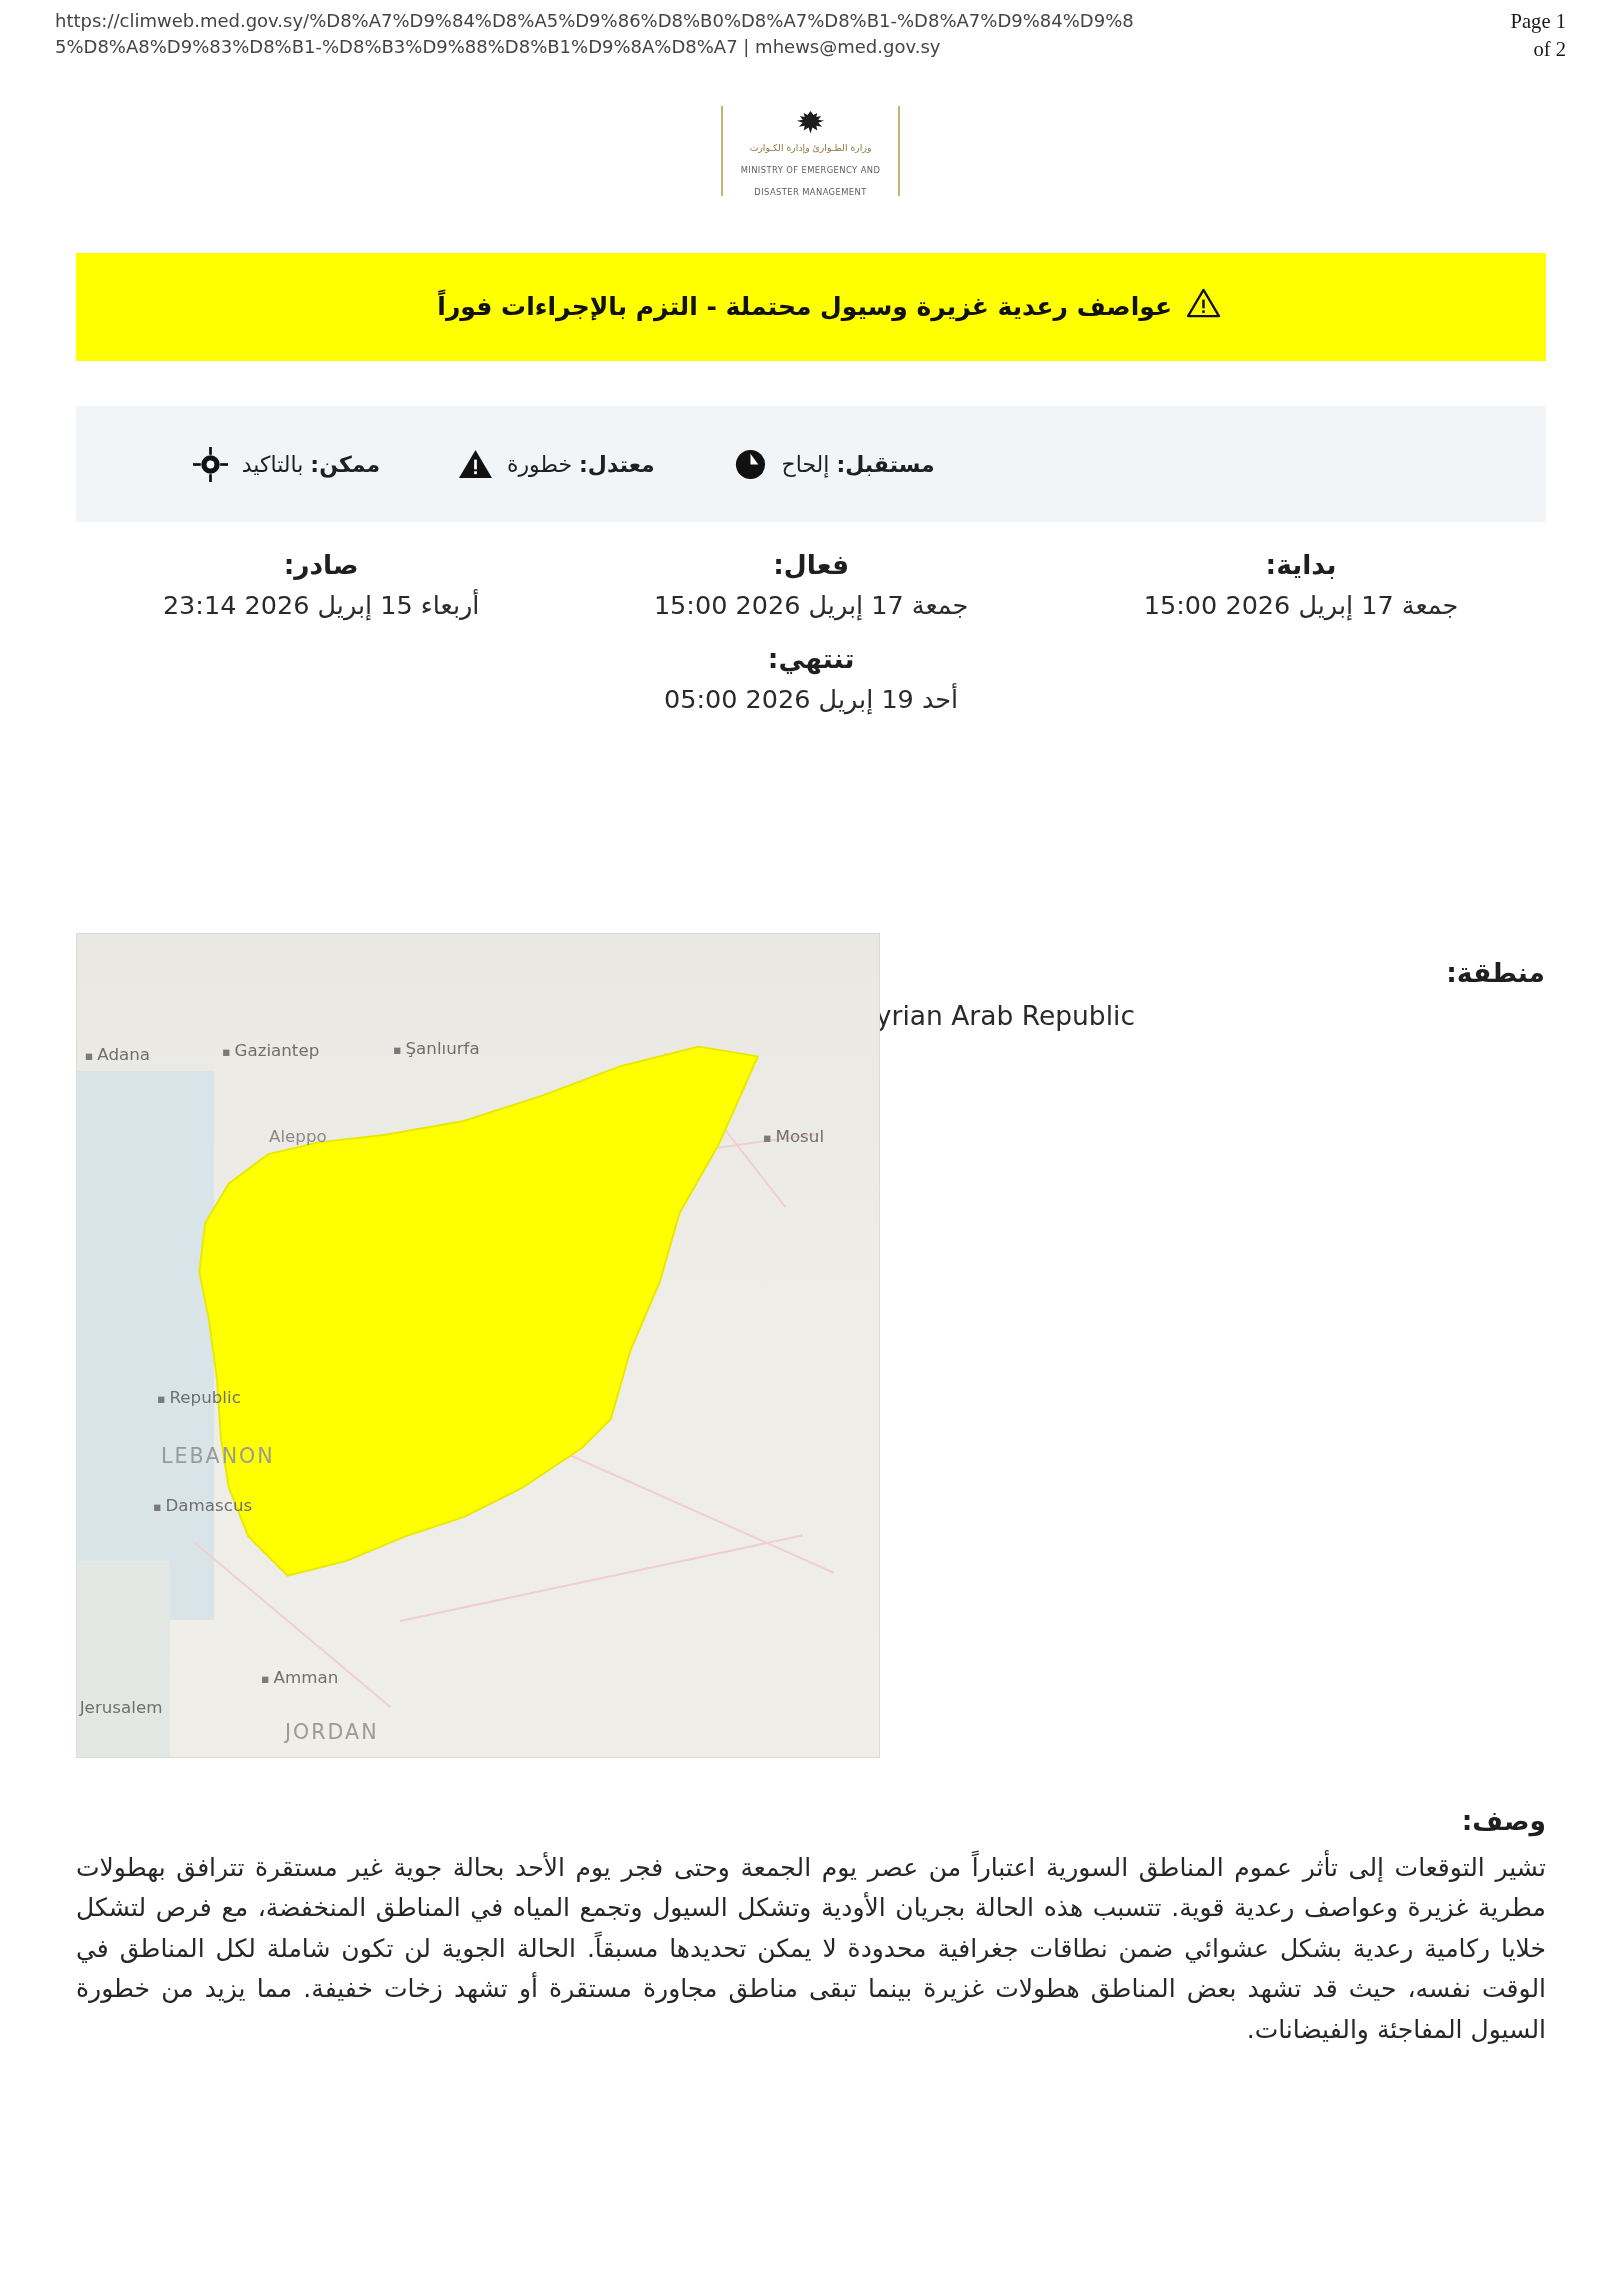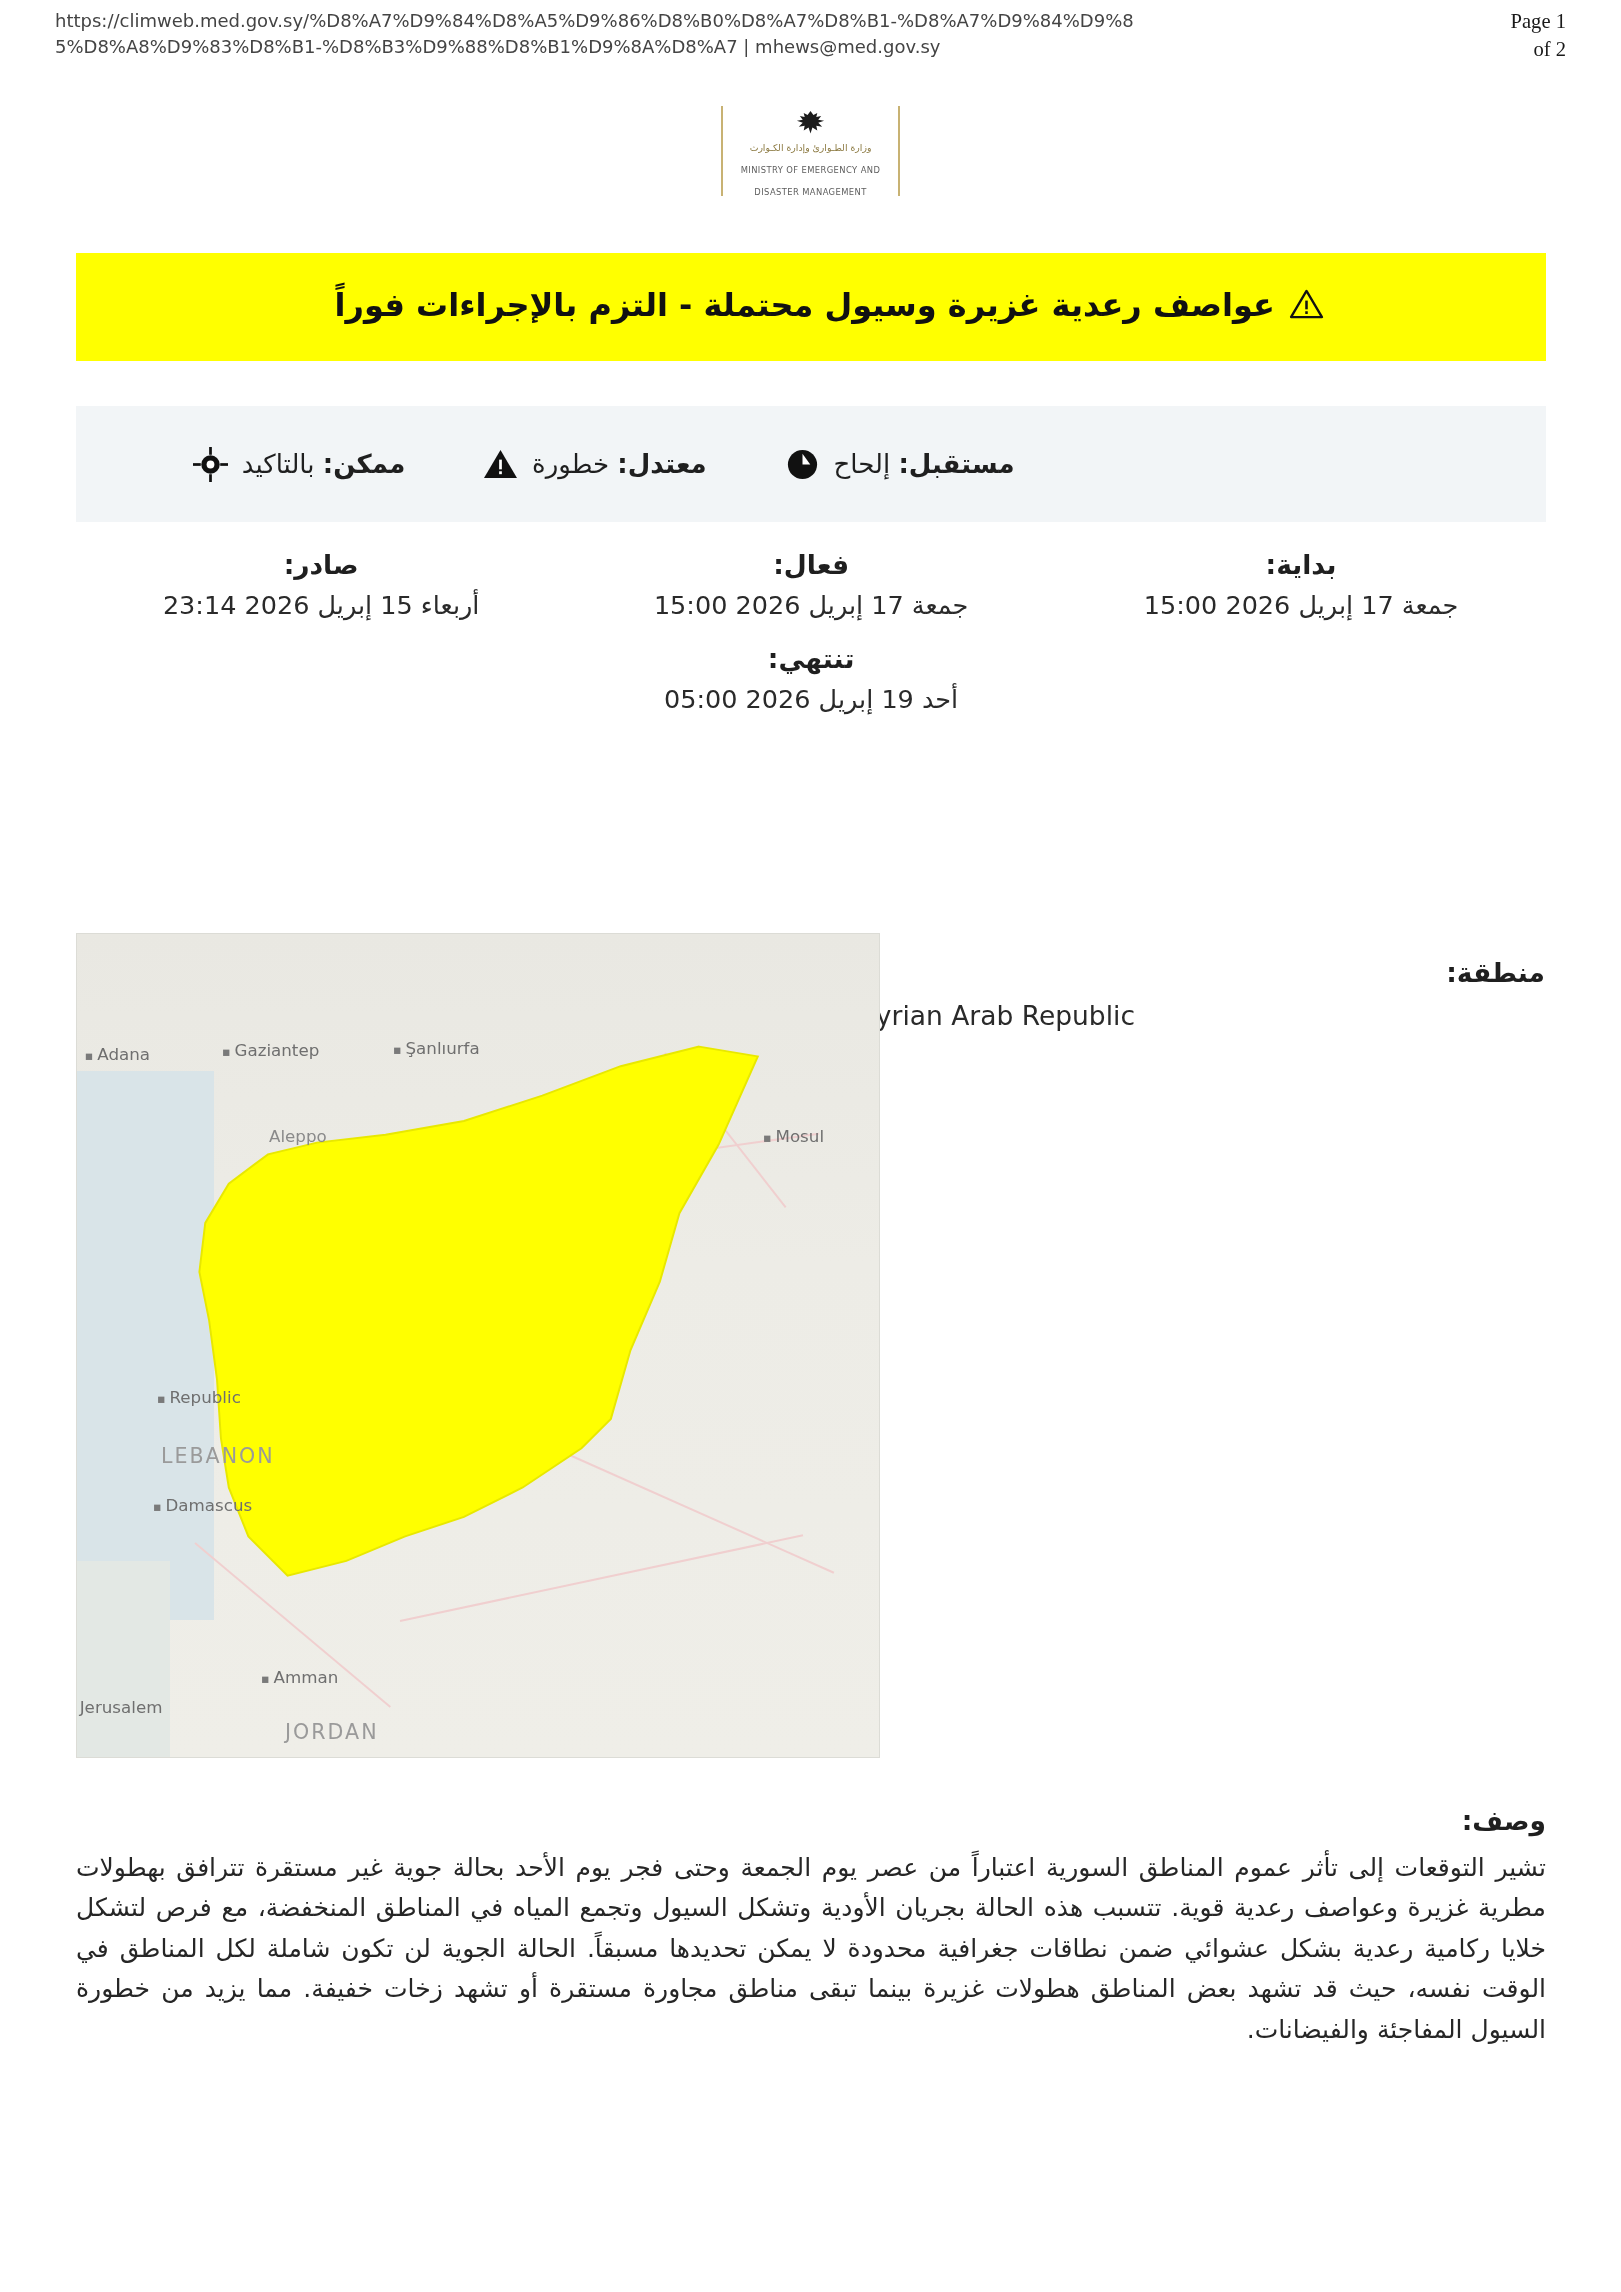--- a/index.html
+++ b/index.html
@@ -108,21 +108,21 @@
     width: 1470px;
     height: 108px;
     background: #ffff00;
     display: flex;
     align-items: center;
     justify-content: center;
     box-sizing: border-box;
     padding: 0 27.4px;
   }
   .alert-banner-text {
-    font-size: 32px;
+    font-size: 25px;
     font-weight: bold;
     color: #111;
     direction: rtl;
     text-align: center;
     line-height: 1.25;
     margin-left: 36px;
   }
   .warn-tri {
     display: inline-block;
     margin-left: 13.7px;
@@ -155,21 +155,21 @@
   }
   .sev-icon {
     width: 39px;
     height: 39px;
     display: flex;
     align-items: center;
     justify-content: center;
     flex: none;
   }
   .sev-text {
-    font-size: 26px;
+    font-size: 22px;
     color: #1f1f1f;
     white-space: nowrap;
   }
   .sev-label {
     font-weight: bold;
   }
   .sev-value {
     font-weight: normal;
   }
 

